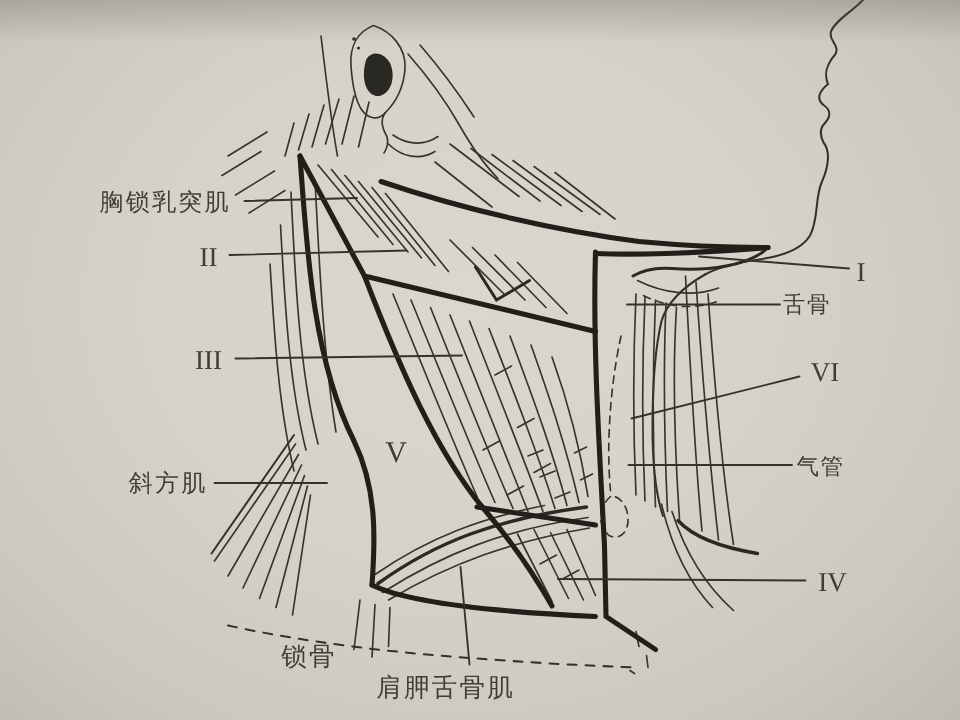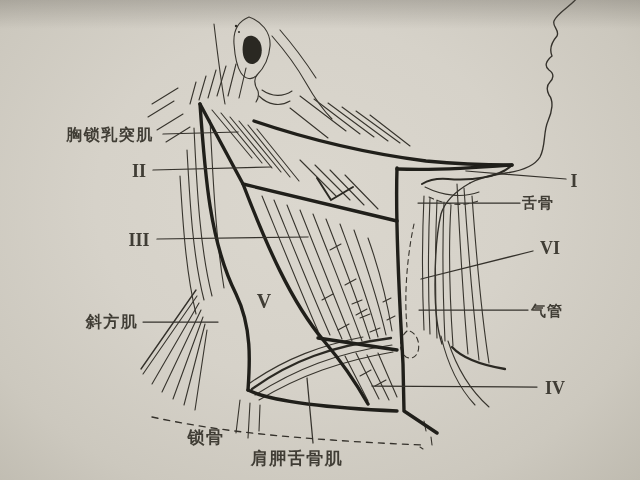--- a/index.html
+++ b/index.html
@@ -3,21 +3,20 @@
 <meta charset="utf-8">
 <style>
   html,body{margin:0;padding:0;background:#222;}
   .photo{
     position:relative;
     width:640px;height:480px;
     overflow:hidden;
     background:
       radial-gradient(ellipse at 48% 42%, #dbd7ce 0%, #d6d2c9 45%, #ccc8be 78%, #bfbbb0 100%);
     font-family:"Liberation Serif","DejaVu Serif",serif;
-    font-weight:bold;
   }
   .photo .top-shade{
     position:absolute;left:0;top:0;width:100%;height:34px;
     background:linear-gradient(180deg, rgba(96,92,84,0.30), rgba(96,92,84,0.0) 85%);
     pointer-events:none;
   }
   svg{position:absolute;left:0;top:0;}
   .thin{fill:none;stroke:#37342d;stroke-width:1.1;stroke-linecap:round;}
   .thin13{fill:none;stroke:#34312b;stroke-width:1.35;stroke-linecap:round;}
   .med{fill:none;stroke:#2b2923;stroke-width:2;stroke-linecap:round;}

